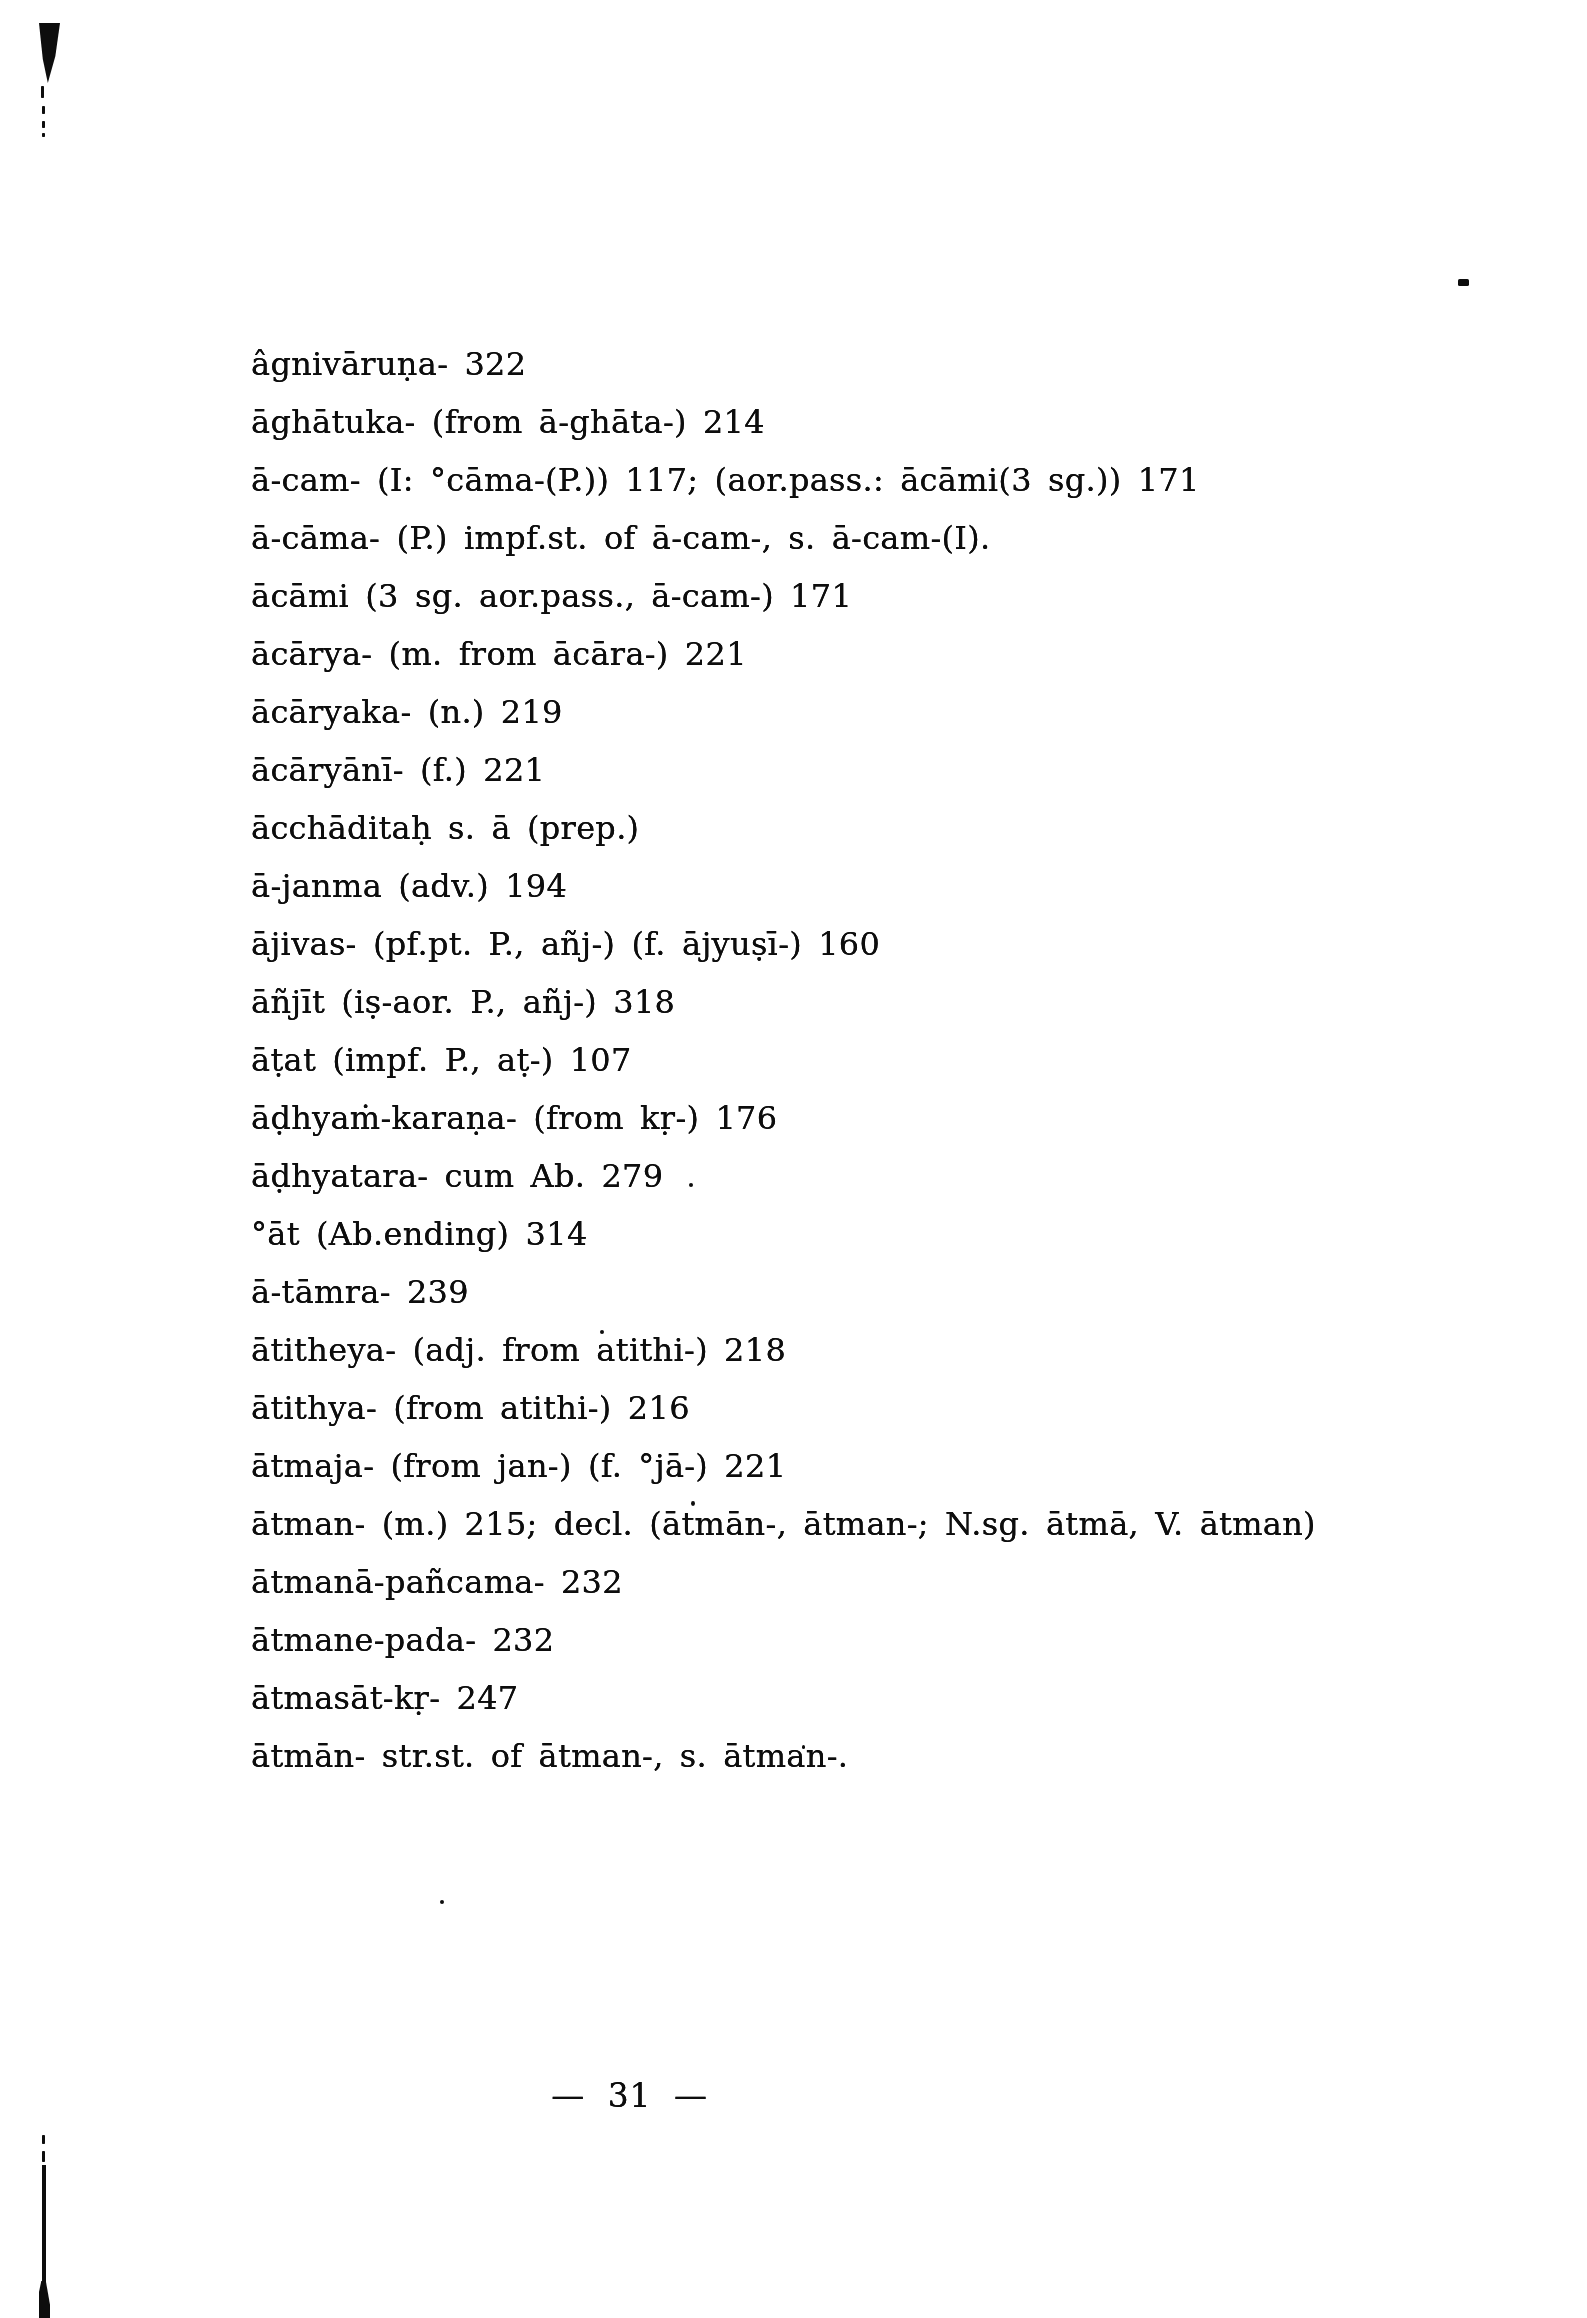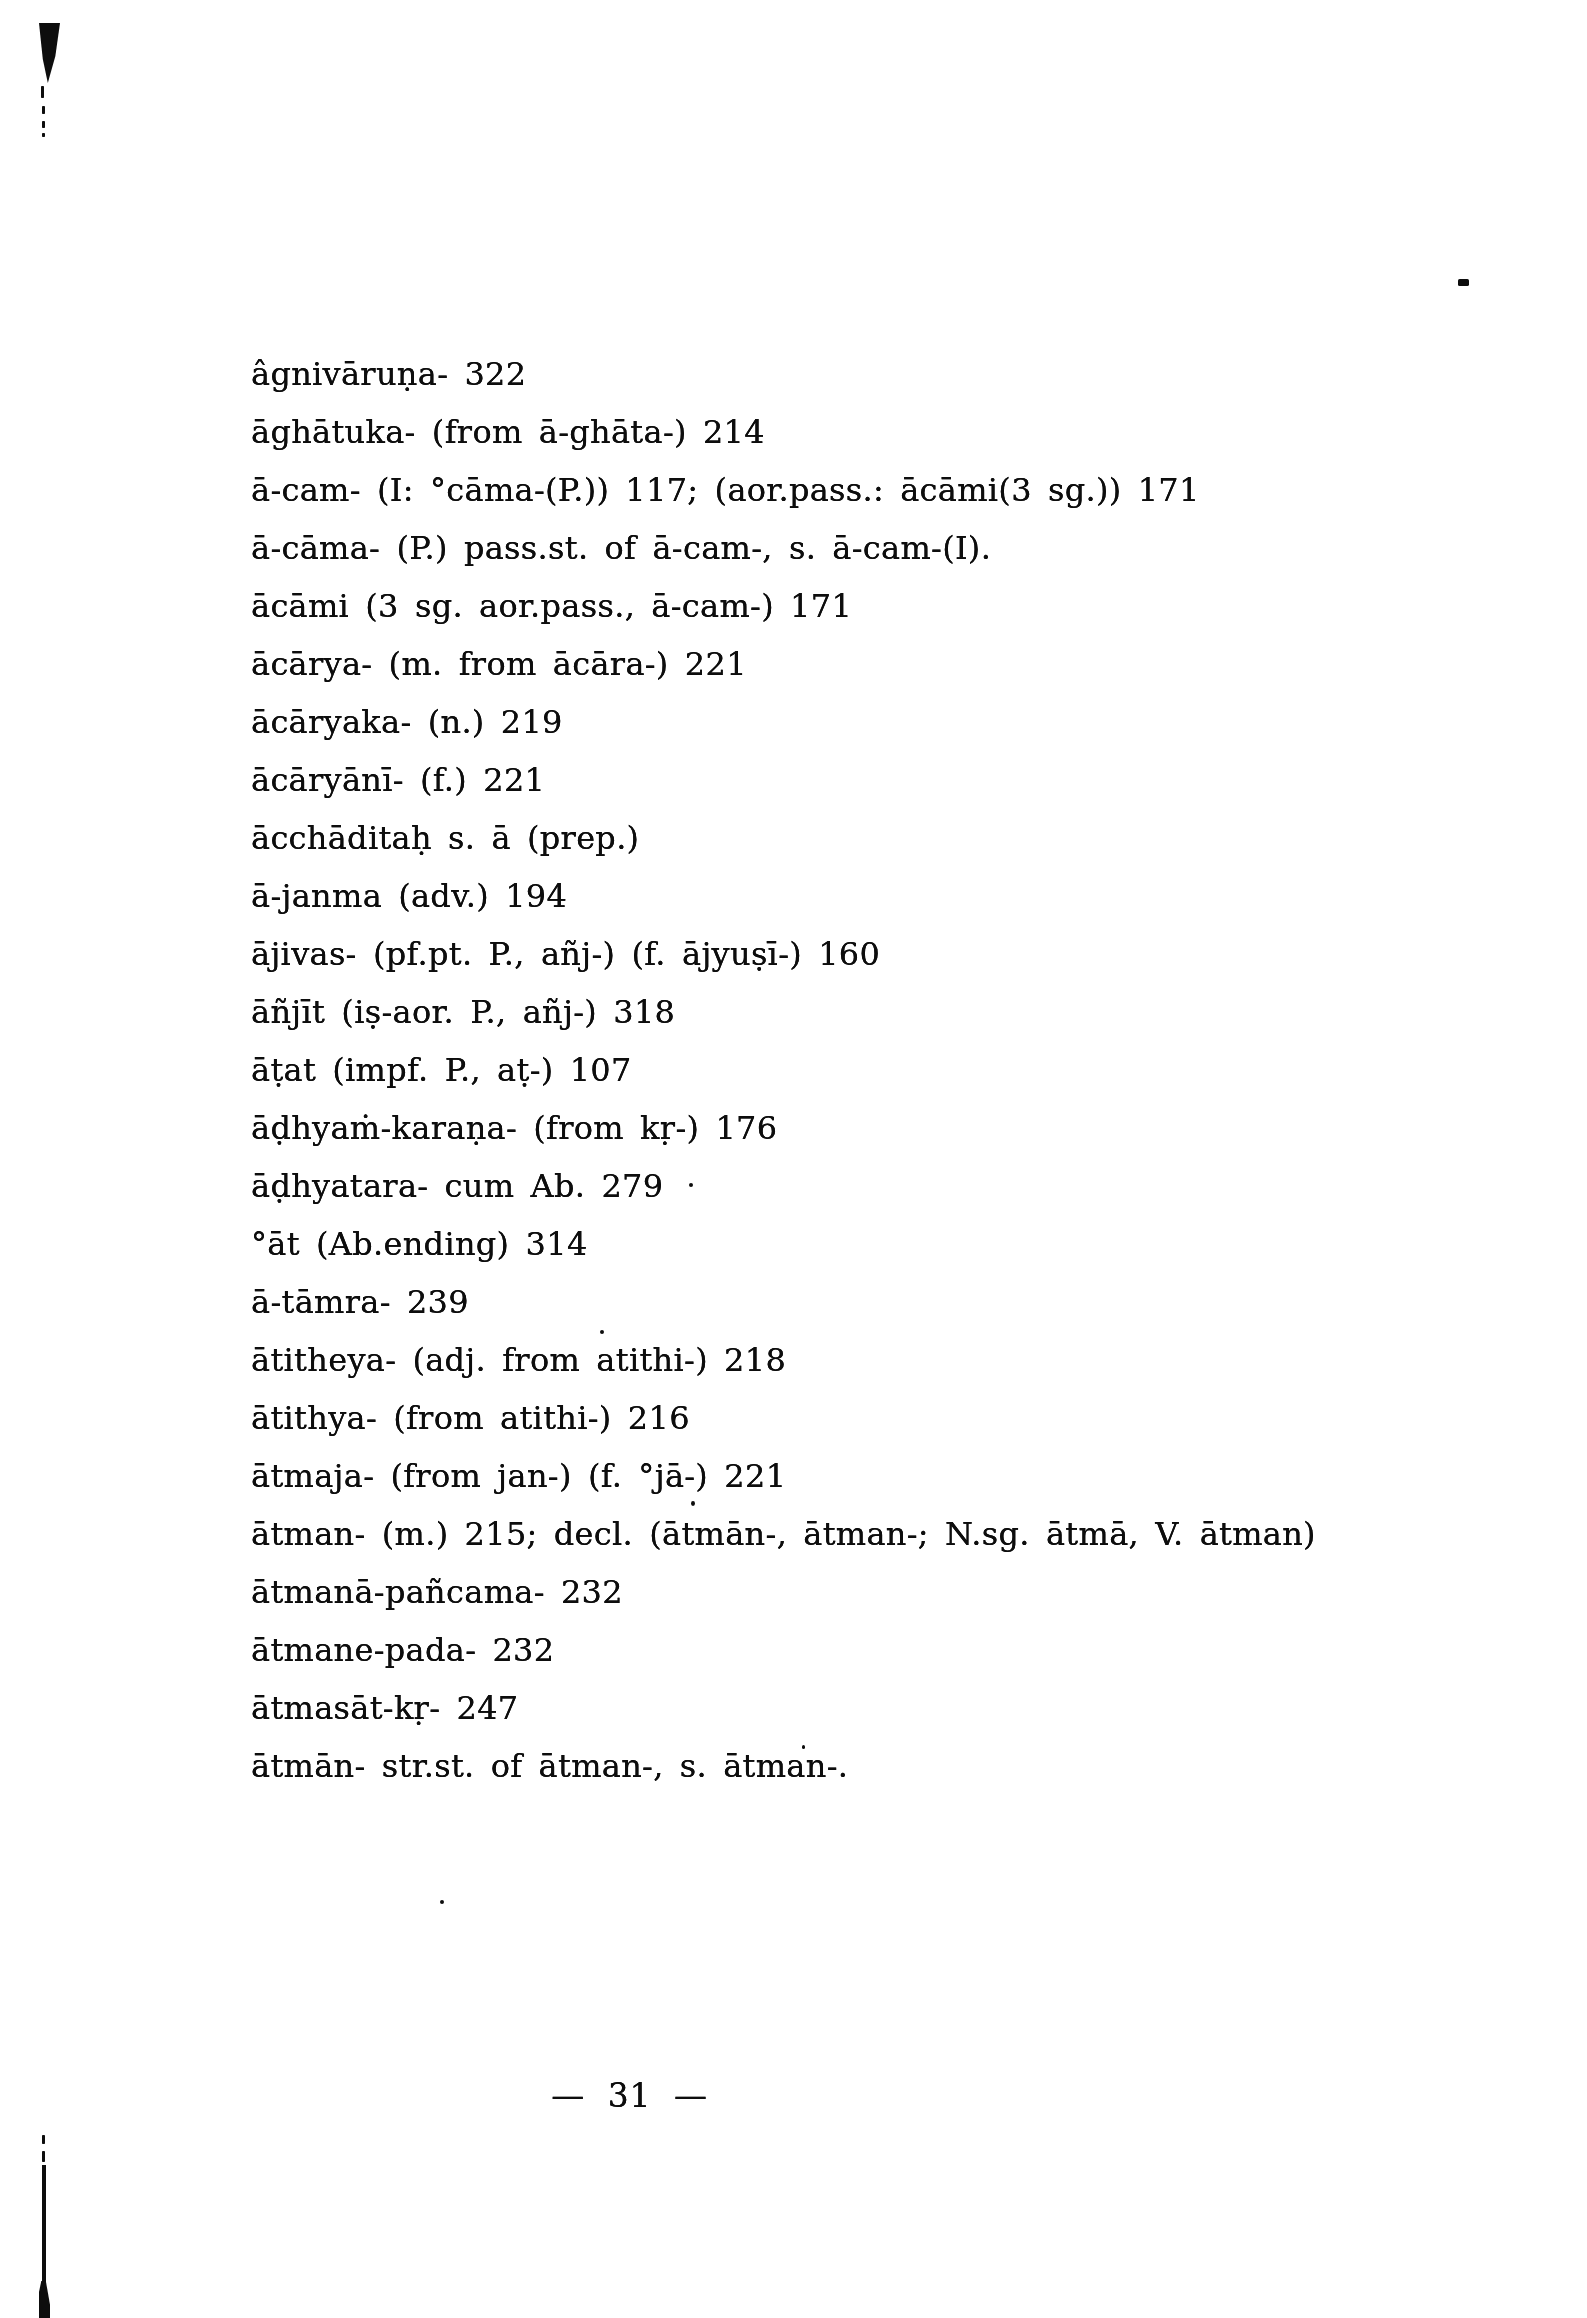--- a/index.html
+++ b/index.html
@@ -16,21 +16,21 @@
     height: 2319px;
     background: var(--paper);
     overflow: hidden;
     font-family: "DejaVu Serif", "Liberation Serif", serif;
     color: var(--ink);
   }
   
   .entry-list {
     position: absolute;
     left: 251px;
-    top: 345px;
+    top: 335px;
     width: 1271px;
   }
   .entry {
     font-size: 32px;
     line-height: 58px;
     white-space: nowrap;
     letter-spacing: 0.3px;
     word-spacing: 5.7px;
     text-shadow: 0 0 0.5px currentColor; 
   }
@@ -92,21 +92,21 @@
   <div class="speck s2"></div>
   <div class="speck s3"></div>
   <div class="speck s4"></div>
   <div class="speck s5"></div>
   <div class="speck s6"></div>
 
   <div class="entry-list">
       <div class="entry">âgnivāruṇa- 322</div>
       <div class="entry">āghātuka- (from ā-ghāta-) 214</div>
       <div class="entry">ā-cam- (I: °cāma-(P.)) 117; (aor.pass.: ācāmi(3 sg.)) 171</div>
-      <div class="entry">ā-cāma- (P.) pass.st. of ā-cam-, s. ā-cam-(I).</div>
+      <div class="entry">ā-cāma- (P.) impf.st. of ā-cam-, s. ā-cam-(I).</div>
       <div class="entry">ācāmi (3 sg. aor.pass., ā-cam-) 171</div>
       <div class="entry">ācārya- (m. from ācāra-) 221</div>
       <div class="entry">ācāryaka- (n.) 219</div>
       <div class="entry">ācāryānī- (f.) 221</div>
       <div class="entry">ācchāditaḥ s. ā (prep.)</div>
       <div class="entry">ā-janma (adv.) 194</div>
       <div class="entry">ājivas- (pf.pt. P., añj-) (f. ājyuṣī-) 160</div>
       <div class="entry">āñjīt (iṣ-aor. P., añj-) 318</div>
       <div class="entry">āṭat (impf. P., aṭ-) 107</div>
       <div class="entry">āḍhyaṁ-karaṇa- (from kṛ-) 176</div>

